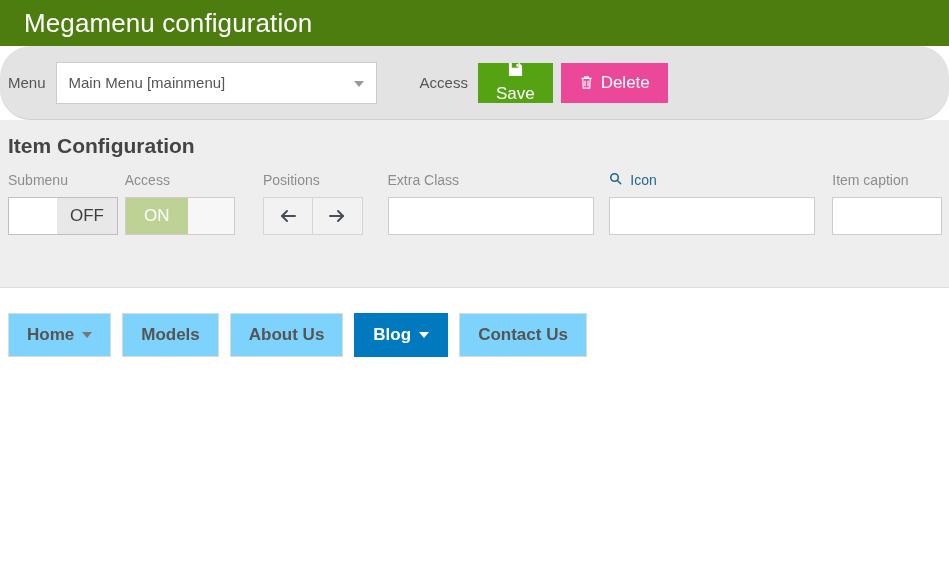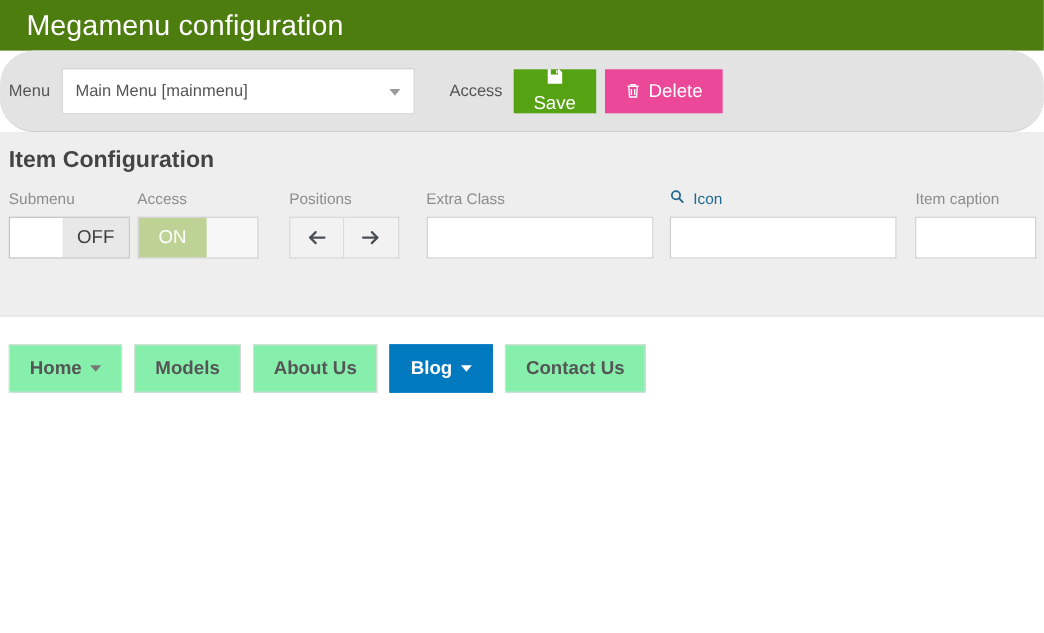--- a/index.html
+++ b/index.html
@@ -75,21 +75,21 @@
     position: absolute;
     right: 12px;
     top: 50%;
     margin-top: -2px;
     width: 0;
     height: 0;
     border-left: 5px solid transparent;
     border-right: 5px solid transparent;
     border-top: 6px solid #9a9a9a;
   }
-  #menu-select { width: 321px; margin-right: 32px; }
+  #menu-select { width: 321px; margin-right: 43px; }
   #access-select { width: 275px; margin-right: 25px; }
 
   .tb-btn {
     height: 40px;
     border: none;
     color: #ffffff;
     font-size: 17px;
     font-family: "Liberation Sans", sans-serif;
     display: inline-flex;
     align-items: center;
@@ -195,21 +195,21 @@
     height: 288px;
   }
   .menu-bar {
     display: flex;
     align-items: flex-start;
     padding: 25px 0 0 8px;
     gap: 11px;
   }
   .menu-btn {
     height: 44px;
-    background: #86efac;
+    background: #7dd3fc;
     border: 1px solid #dadada;
     color: #555555;
     font-size: 17px;
     font-weight: bold;
     display: inline-flex;
     align-items: center;
     justify-content: center;
     gap: 8px;
     padding: 0 18px;
     box-sizing: border-box;

